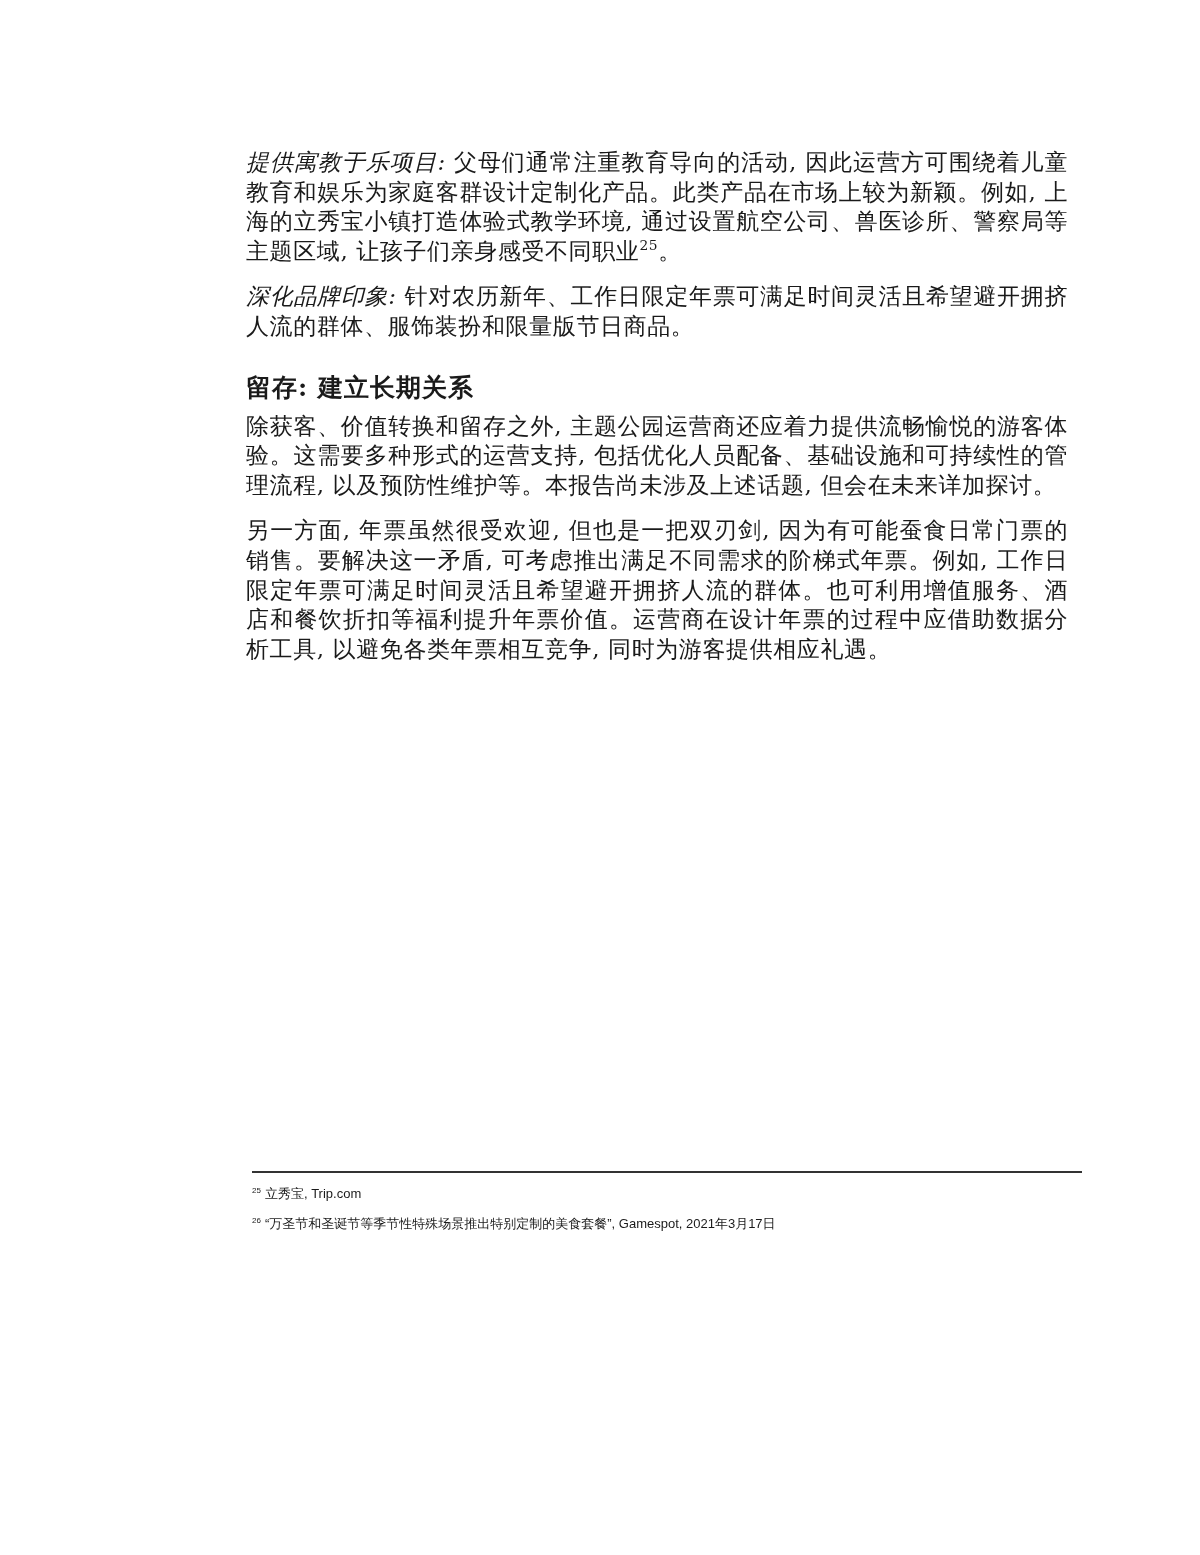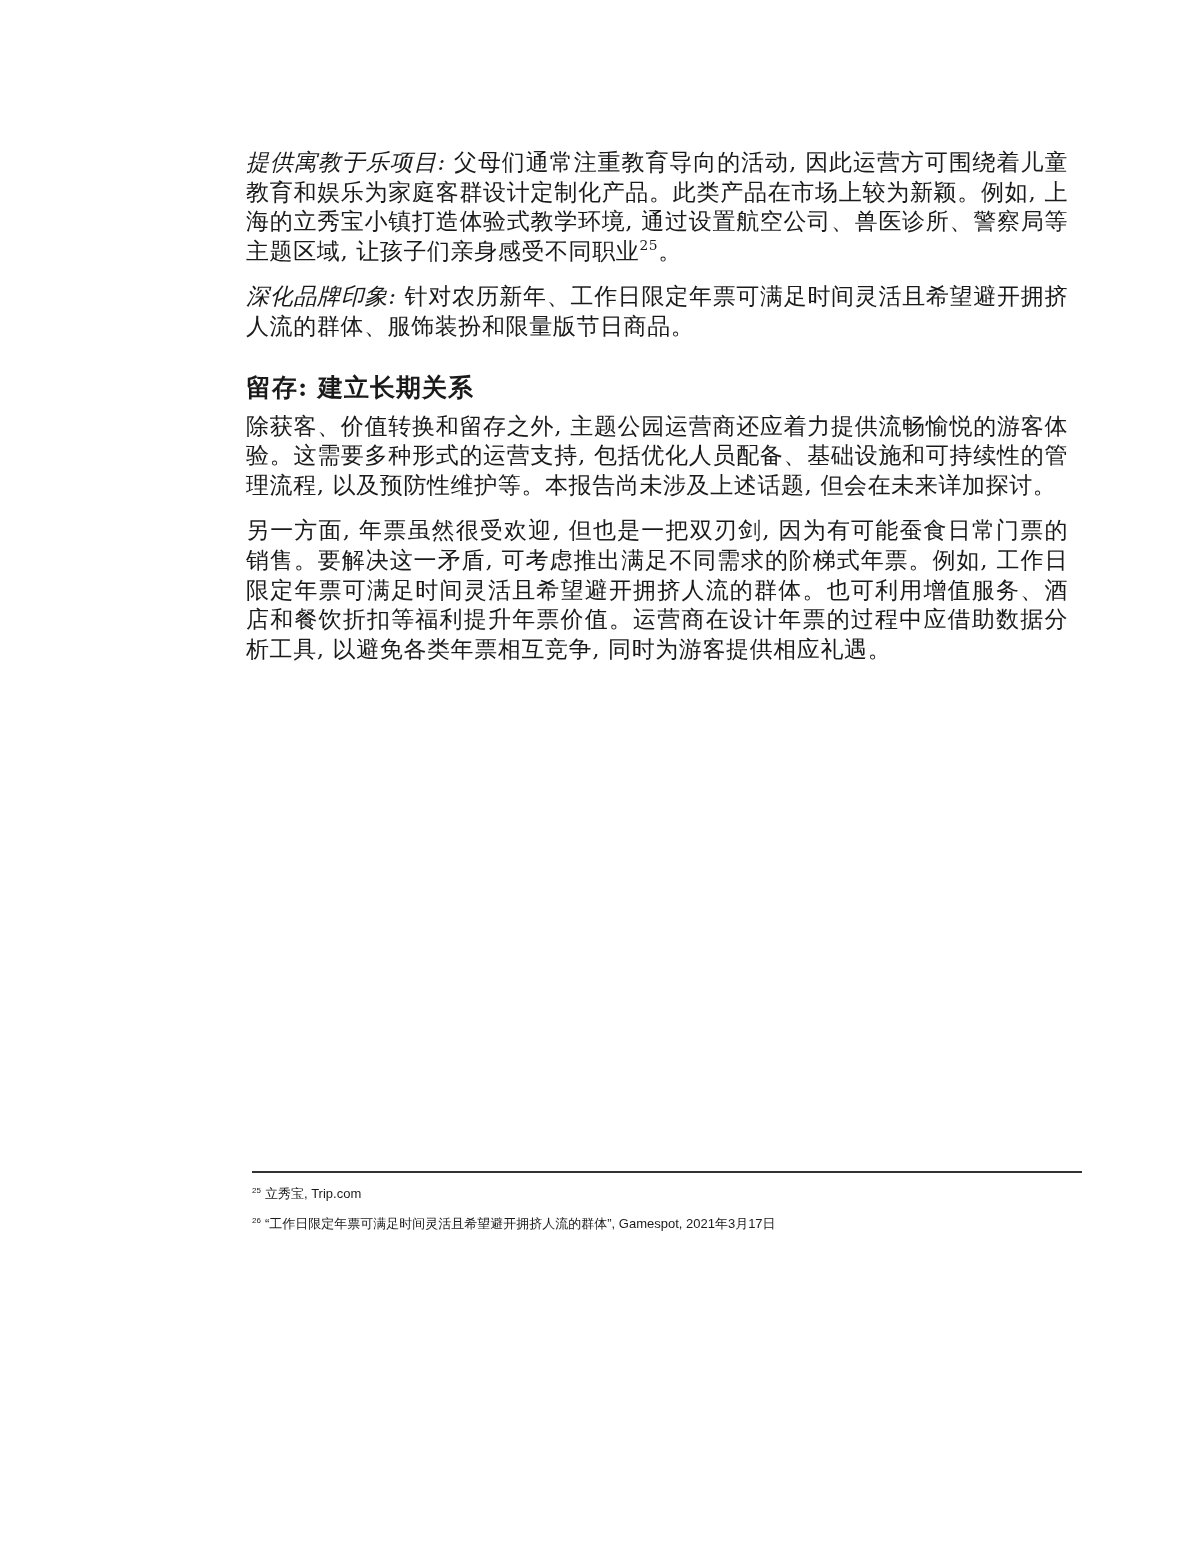--- a/index.html
+++ b/index.html
@@ -92,15 +92,15 @@
   </p>
 
 </div>
 
 <div class="footnotes">
   <div class="fn-rule"></div>
   <div class="fn">
     <span class="num">25</span><span>立秀宝, Trip.com</span>
   </div>
   <div class="fn">
-    <span class="num">26</span><span>“工作日限定年票可满足时间灵活且希望避开拥挤人流的群体”, Gamespot, 2021年3月17日</span>
+    <span class="num">26</span><span>“万圣节和圣诞节等季节性特殊场景推出特别定制的美食套餐”, Gamespot, 2021年3月17日</span>
   </div>
 </div>
 
 </body></html>

